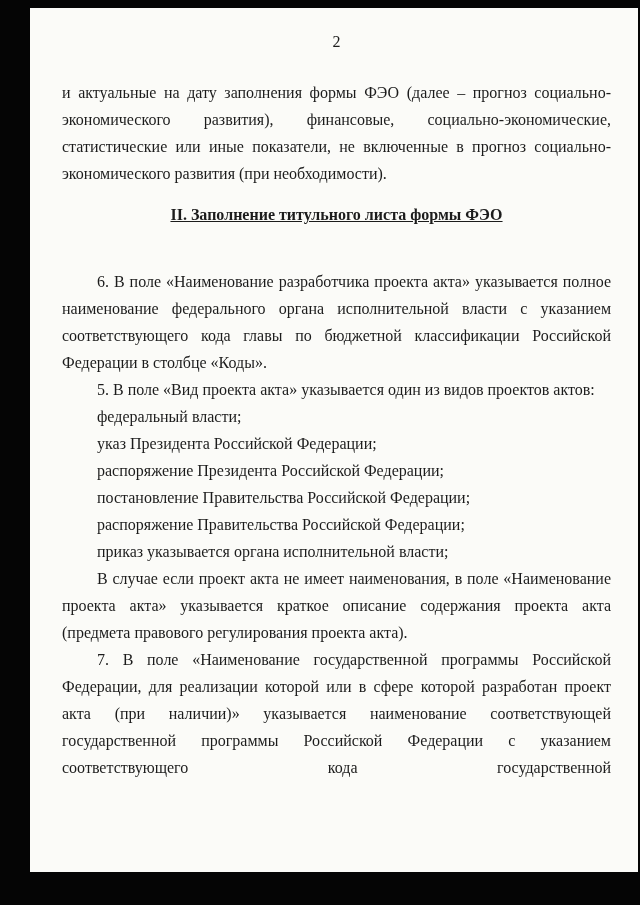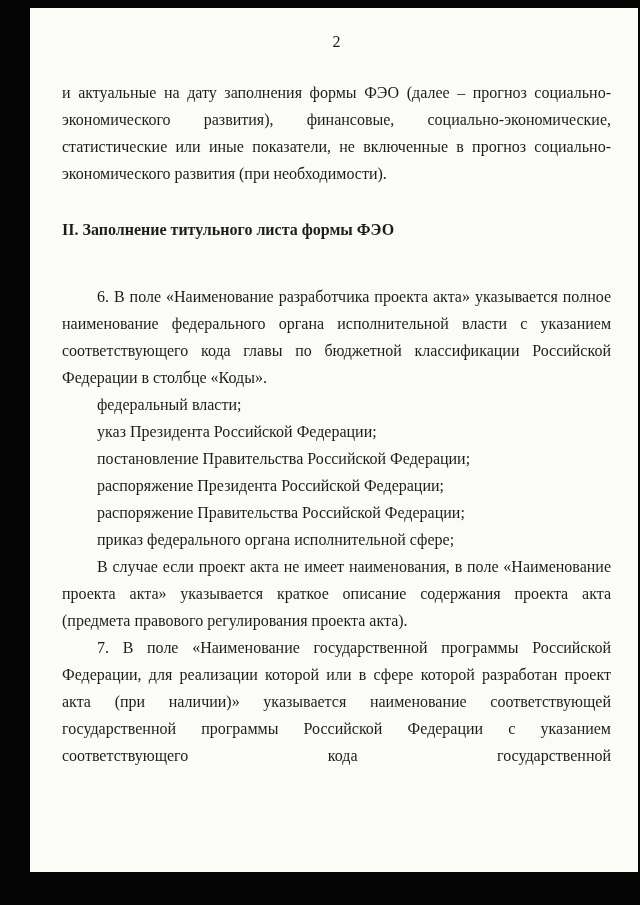--- a/index.html
+++ b/index.html
@@ -59,24 +59,25 @@
     }
     .blk {
       margin: 0;
       text-align: justify;
       text-indent: 35px;
     }
     .continuation {
       text-indent: 0;
     }
     .heading {
-      text-align: left;
+      text-align: center;
       text-indent: 0;
       font-weight: bold;
-      margin: 29px 0 40px 0;
+      margin: 14px 0 40px 0;
+      text-decoration: underline;
     }
     .list-item {
       text-align: left;
     }
     .cut {
       text-align-last: justify;
     }
   </style>
 </head>
 <body>
@@ -95,24 +96,25 @@
   <div class="artifact" style="left:96px;  top:864px; width:10px; height:2px;"></div>
   <div class="artifact" style="left:356px; top:864px; width:9px;  height:2px;"></div>
   <div class="artifact" style="left:520px; top:864px; width:9px;  height:2px;"></div>
 
   <div class="page">
     <div class="page-number">2</div>
     <div id="content">
         <p class="blk continuation">и актуальные на дату заполнения формы ФЭО (далее – прогноз социально-экономического развития), финансовые, социально-экономические, статистические или иные показатели, не включенные в прогноз социально-экономического развития (при необходимости).</p>
         <p class="blk heading">II. Заполнение титульного листа формы ФЭО</p>
         <p class="blk paragraph">6. В поле «Наименование разработчика проекта акта» указывается полное наименование федерального органа исполнительной власти с указанием соответствующего кода главы по бюджетной классификации Российской Федерации в столбце «Коды».</p>
+        <p class="blk paragraph">5. В поле «Вид проекта акта» указывается один из видов проектов актов:</p>
         <p class="blk list-item">федеральный власти;</p>
         <p class="blk list-item">указ Президента Российской Федерации;</p>
+        <p class="blk list-item">распоряжение Президента Российской Федерации;</p>
         <p class="blk list-item">постановление Правительства Российской Федерации;</p>
-        <p class="blk list-item">распоряжение Президента Российской Федерации;</p>
         <p class="blk list-item">распоряжение Правительства Российской Федерации;</p>
-        <p class="blk list-item">приказ федерального органа исполнительной сфере;</p>
+        <p class="blk list-item">приказ указывается органа исполнительной власти;</p>
         <p class="blk paragraph">В случае если проект акта не имеет наименования, в поле «Наименование проекта акта» указывается краткое описание содержания проекта акта (предмета правового регулирования проекта акта).</p>
         <p class="blk paragraph cut">7. В поле «Наименование государственной программы Российской Федерации, для реализации которой или в сфере которой разработан проект акта (при наличии)» указывается наименование соответствующей государственной программы Российской Федерации с указанием соответствующего кода государственной</p>
       </div>
   </div>
 
 </div>
 
 </body></html>

